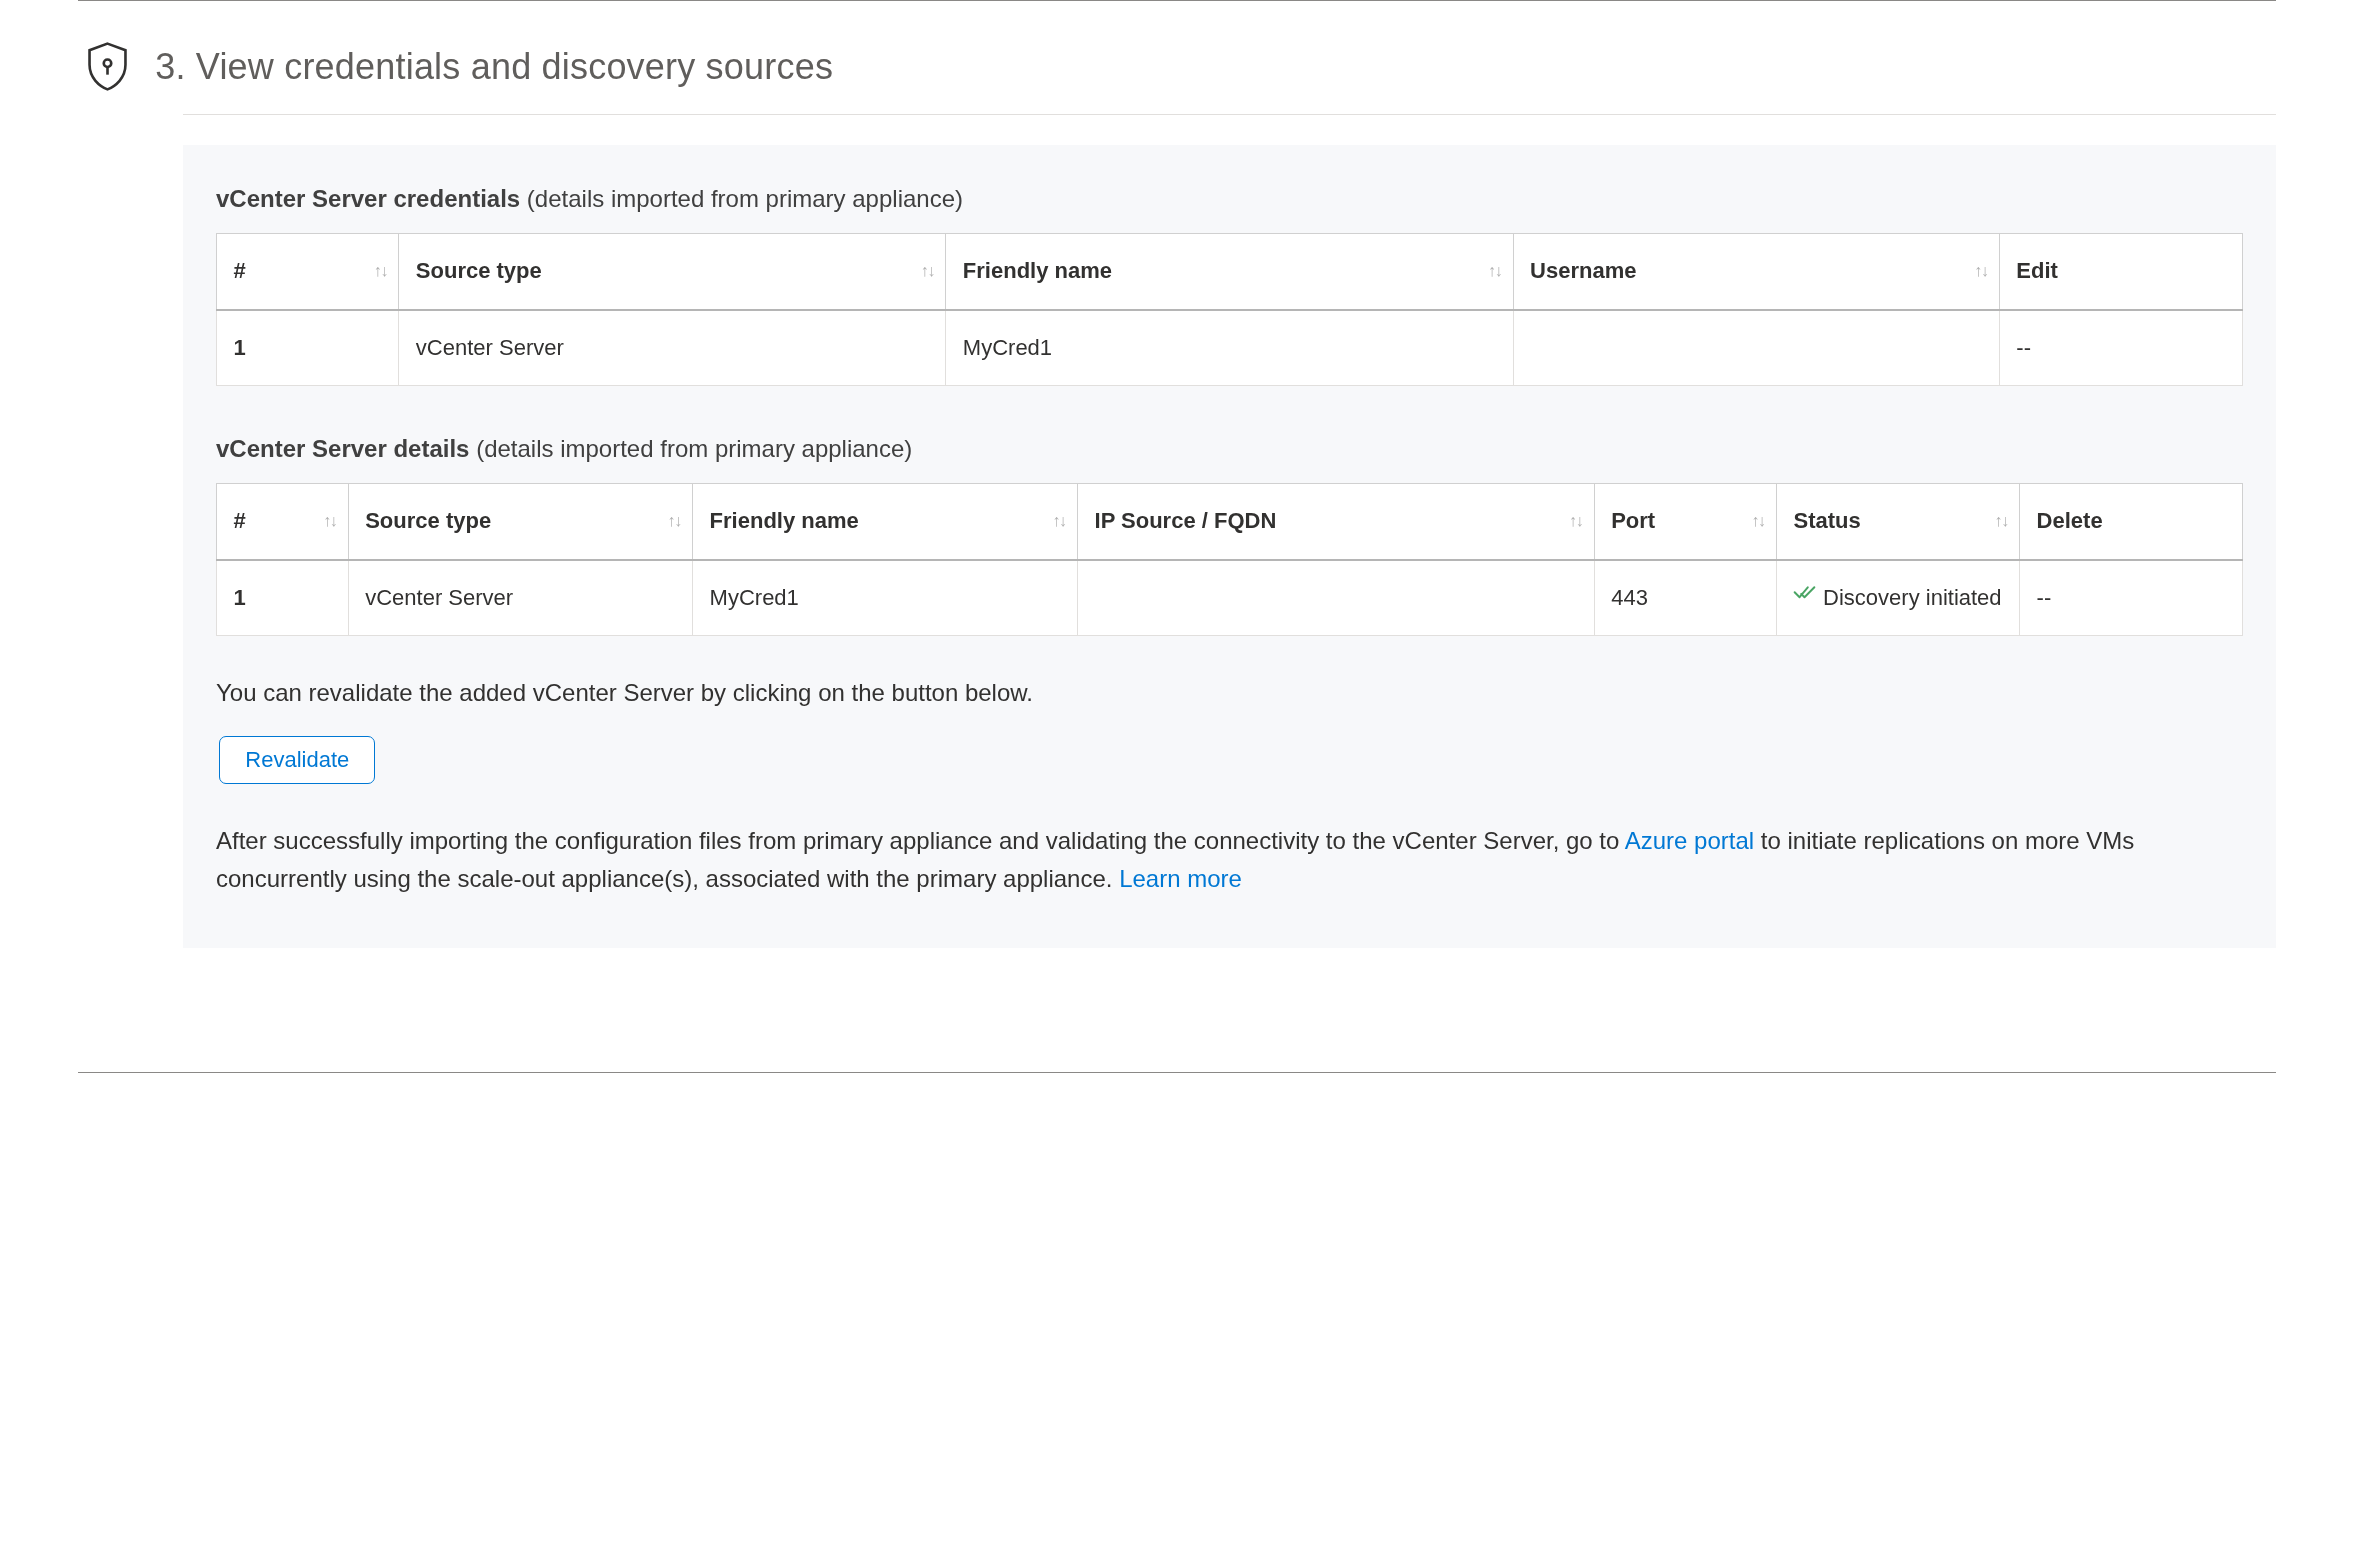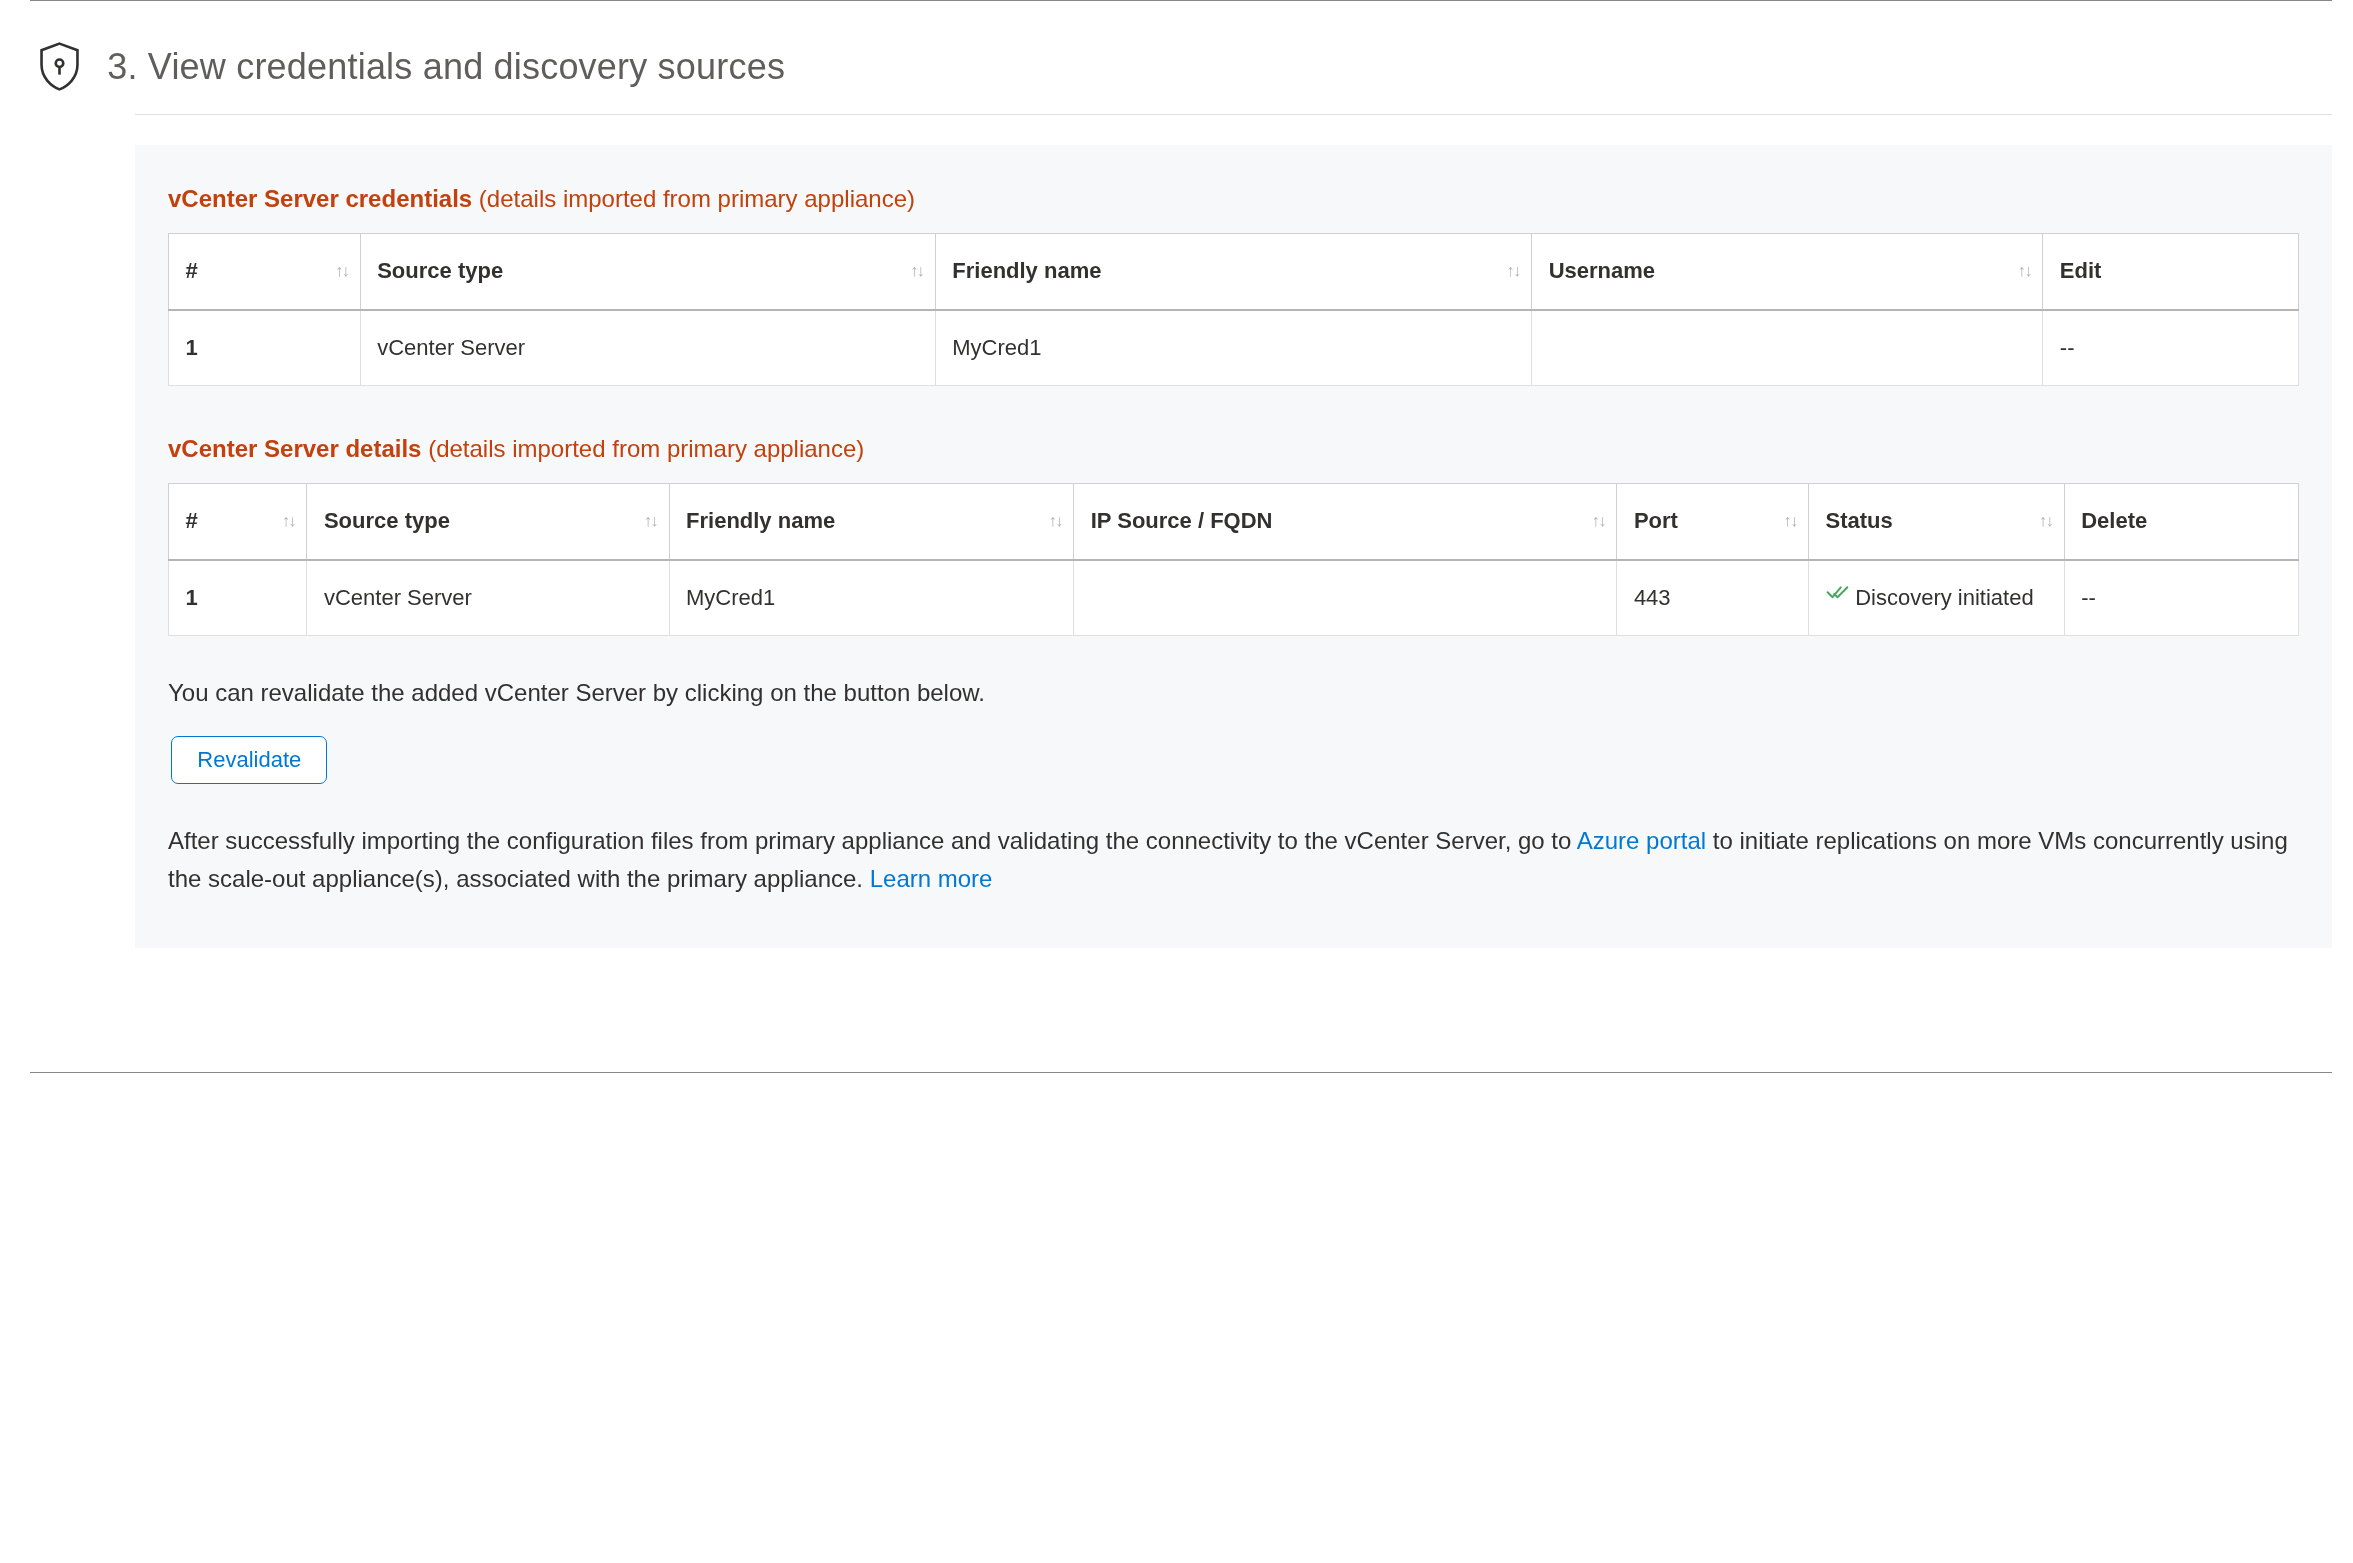--- a/index.html
+++ b/index.html
@@ -1,35 +1,35 @@
 <!DOCTYPE html>
 <html style="font-size:13px"><head>
 <meta charset="utf-8">
 <style>
   * { box-sizing: border-box; margin: 0; padding: 0; }
   html, body { width: 2354px; height: 1564px; background: #fff; font-family: "Segoe UI", Arial, sans-serif; color: #323130; }
-  .page { padding: 0 22px; margin-left: 8px; }
+  .page { padding: 0 78px; }
   .top-rule { border-top: 1.6px solid #8a8886; margin-bottom: 41px; }
   .bottom-rule { border-top: 1.6px solid #8a8886; margin-top: 124px; }
 
   .step-row { display: flex; align-items: center; gap: 26px; padding: 0 8.2px 23px 8.2px; }
   .shield-icon-wrap { width: 43px; height: 49px; flex: 0 0 auto; }
   .shield-icon-wrap svg { width: 43px; height: 49px; display: block; }
   .step-title { font-size: 36px; font-weight: 400; color: #605e5c; letter-spacing: 0.2px; }
 
   .inner-rule { border: 0; border-top: 0.8px solid #e1dfdd; margin-left: 105px; margin-right: 0; }
 
   .panel {
     margin-left: 105px;
     margin-top: 30px;
     background: #f7f8fa;
     padding: 40px 33px 49px 33px;
   }
 
-  .subheader { font-size: 24px; color: #c2410c; margin-bottom: 20px; }
+  .subheader { font-size: 24px; color: #404040; margin-bottom: 20px; }
   .subheader .bold { font-weight: 700; }
   .subheader .light { font-weight: 400; }
 
   .tbl {
     width: 100%;
     border-collapse: collapse;
     background: #fff;
     font-size: 22px;
     line-height: 1.3;
   }

